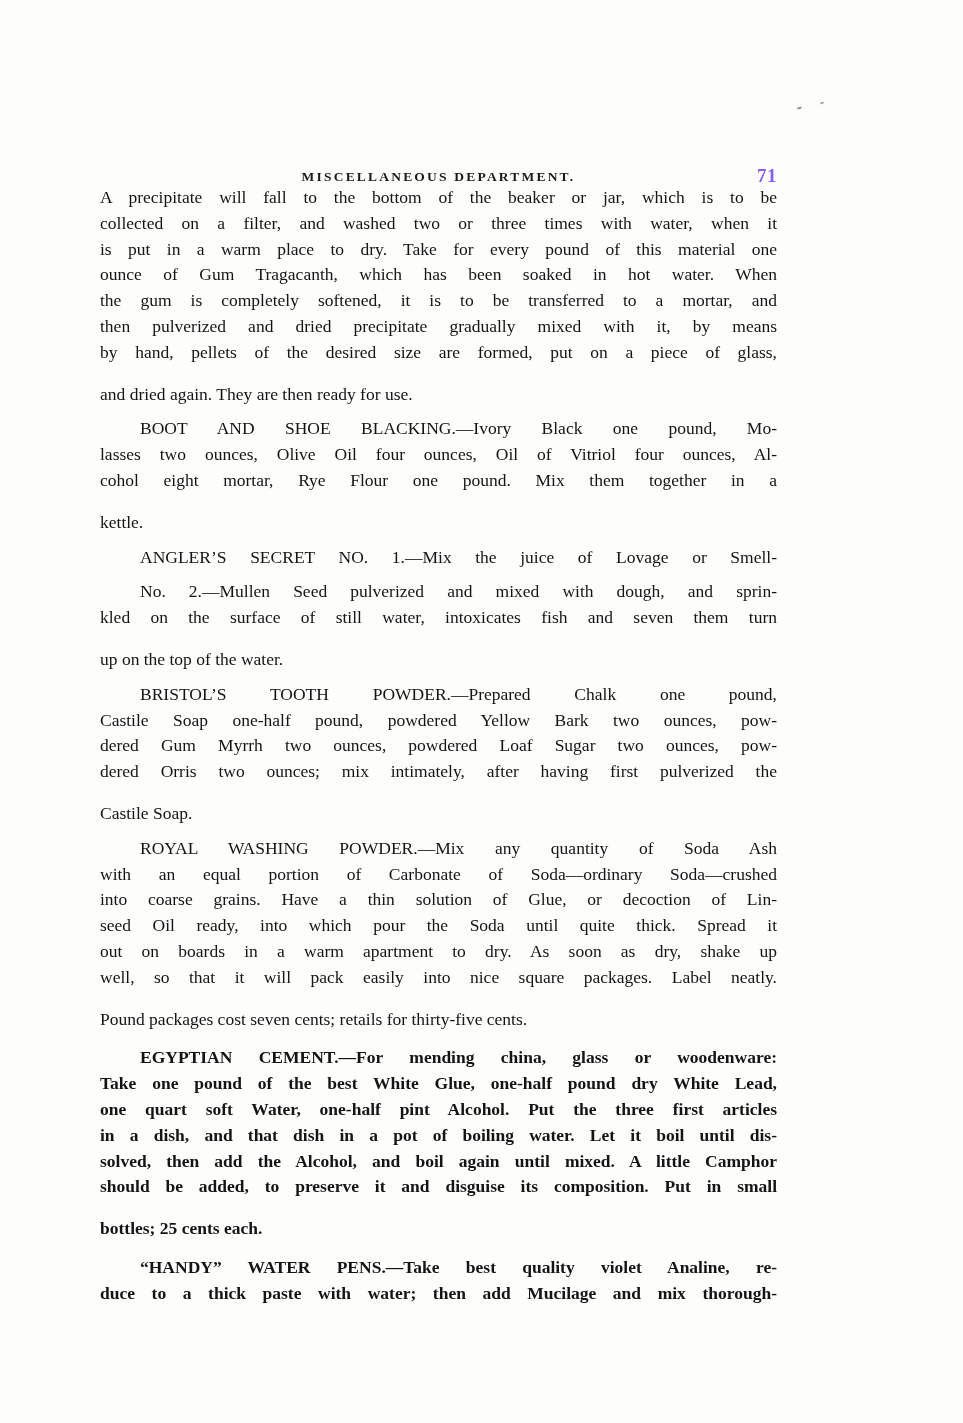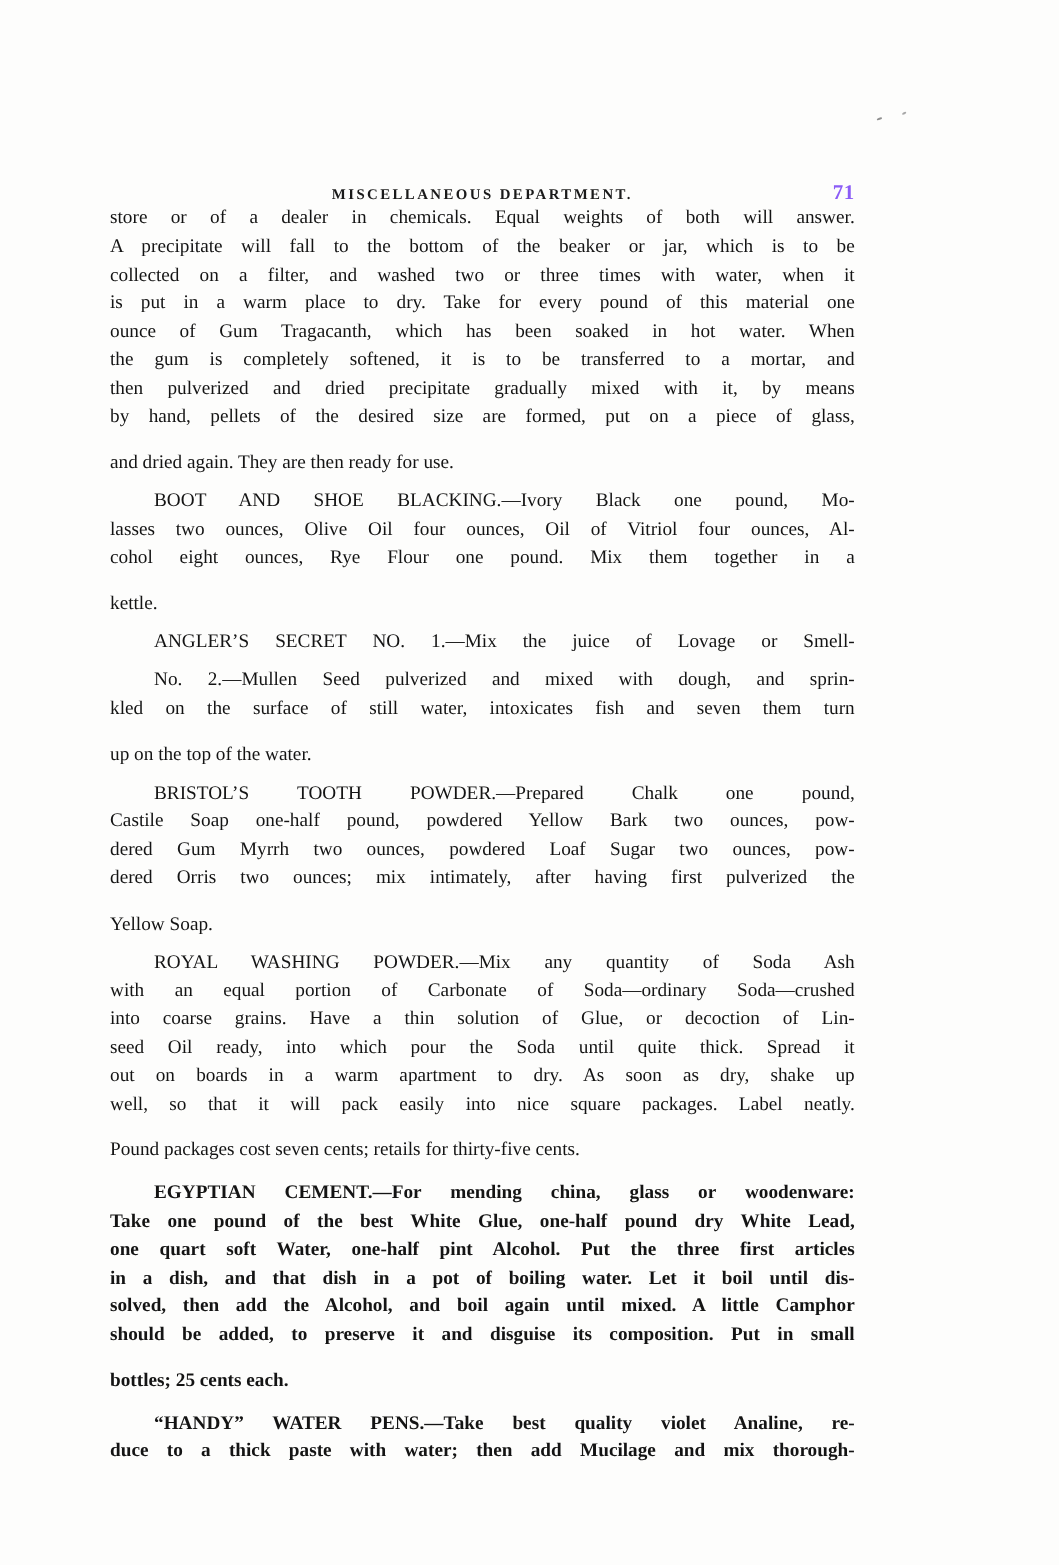--- a/index.html
+++ b/index.html
@@ -85,50 +85,49 @@
   <div class="speck speck-1"></div>
   <div class="speck speck-2"></div>
 
   <div class="pagehead">
     <div class="running-head">MISCELLANEOUS DEPARTMENT.</div>
     <div class="page-number">71</div>
   </div>
 
   <div class="text-block">
       <div class="para">
-        <div class="line">store or of a dealer in chemicals. Equal weights of both will answer.</div>
         <div class="line">A precipitate will fall to the bottom of the beaker or jar, which is to be</div>
         <div class="line">collected on a filter, and washed two or three times with water, when it</div>
         <div class="line">is put in a warm place to dry. Take for every pound of this material one</div>
         <div class="line">ounce of Gum Tragacanth, which has been soaked in hot water. When</div>
         <div class="line">the gum is completely softened, it is to be transferred to a mortar, and</div>
         <div class="line">then pulverized and dried precipitate gradually mixed with it, by means</div>
         <div class="line">by hand, pellets of the desired size are formed, put on a piece of glass,</div>
         <div class="line lastline">and dried again. They are then ready for use.</div>
       </div>
       <div class="para">
         <div class="line firstindent">BOOT AND SHOE BLACKING.—Ivory Black one pound, Mo-</div>
         <div class="line">lasses two ounces, Olive Oil four ounces, Oil of Vitriol four ounces, Al-</div>
-        <div class="line">cohol eight ounces, Rye Flour one pound. Mix them together in a</div>
+        <div class="line">cohol eight mortar, Rye Flour one pound. Mix them together in a</div>
         <div class="line lastline">kettle.</div>
       </div>
       <div class="para">
         <div class="line firstindent">ANGLER’S SECRET NO. 1.—Mix the juice of Lovage or Smell-</div>
       </div>
       <div class="para">
         <div class="line firstindent">No. 2.—Mullen Seed pulverized and mixed with dough, and sprin-</div>
         <div class="line">kled on the surface of still water, intoxicates fish and seven them turn</div>
         <div class="line lastline">up on the top of the water.</div>
       </div>
       <div class="para">
         <div class="line firstindent">BRISTOL’S TOOTH POWDER.—Prepared Chalk one pound,</div>
         <div class="line">Castile Soap one-half pound, powdered Yellow Bark two ounces, pow-</div>
         <div class="line">dered Gum Myrrh two ounces, powdered Loaf Sugar two ounces, pow-</div>
         <div class="line">dered Orris two ounces; mix intimately, after having first pulverized the</div>
-        <div class="line lastline">Yellow Soap.</div>
+        <div class="line lastline">Castile Soap.</div>
       </div>
       <div class="para">
         <div class="line firstindent">ROYAL WASHING POWDER.—Mix any quantity of Soda Ash</div>
         <div class="line">with an equal portion of Carbonate of Soda—ordinary Soda—crushed</div>
         <div class="line">into coarse grains. Have a thin solution of Glue, or decoction of Lin-</div>
         <div class="line">seed Oil ready, into which pour the Soda until quite thick. Spread it</div>
         <div class="line">out on boards in a warm apartment to dry. As soon as dry, shake up</div>
         <div class="line">well, so that it will pack easily into nice square packages. Label neatly.</div>
         <div class="line lastline">Pound packages cost seven cents; retails for thirty-five cents.</div>
       </div>

